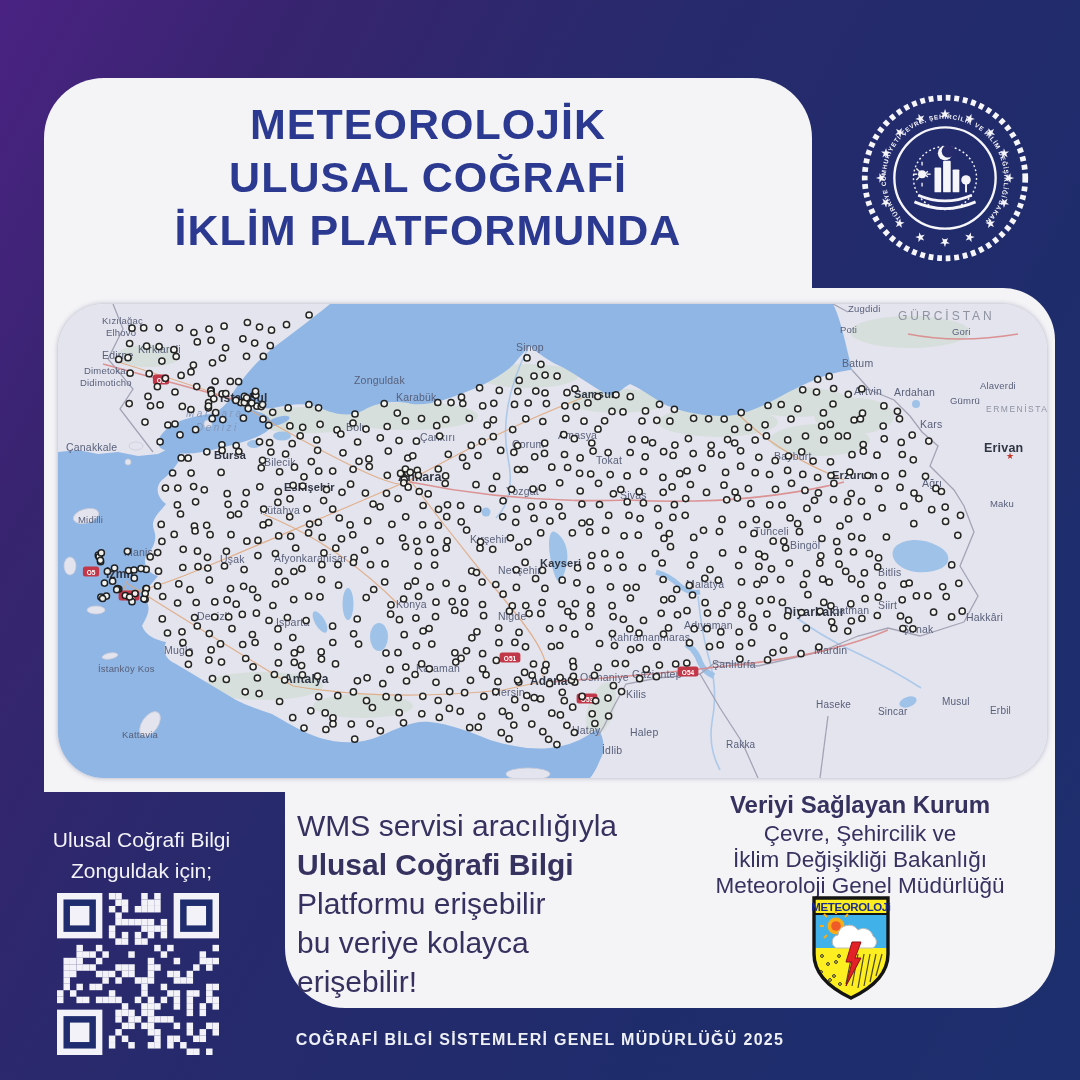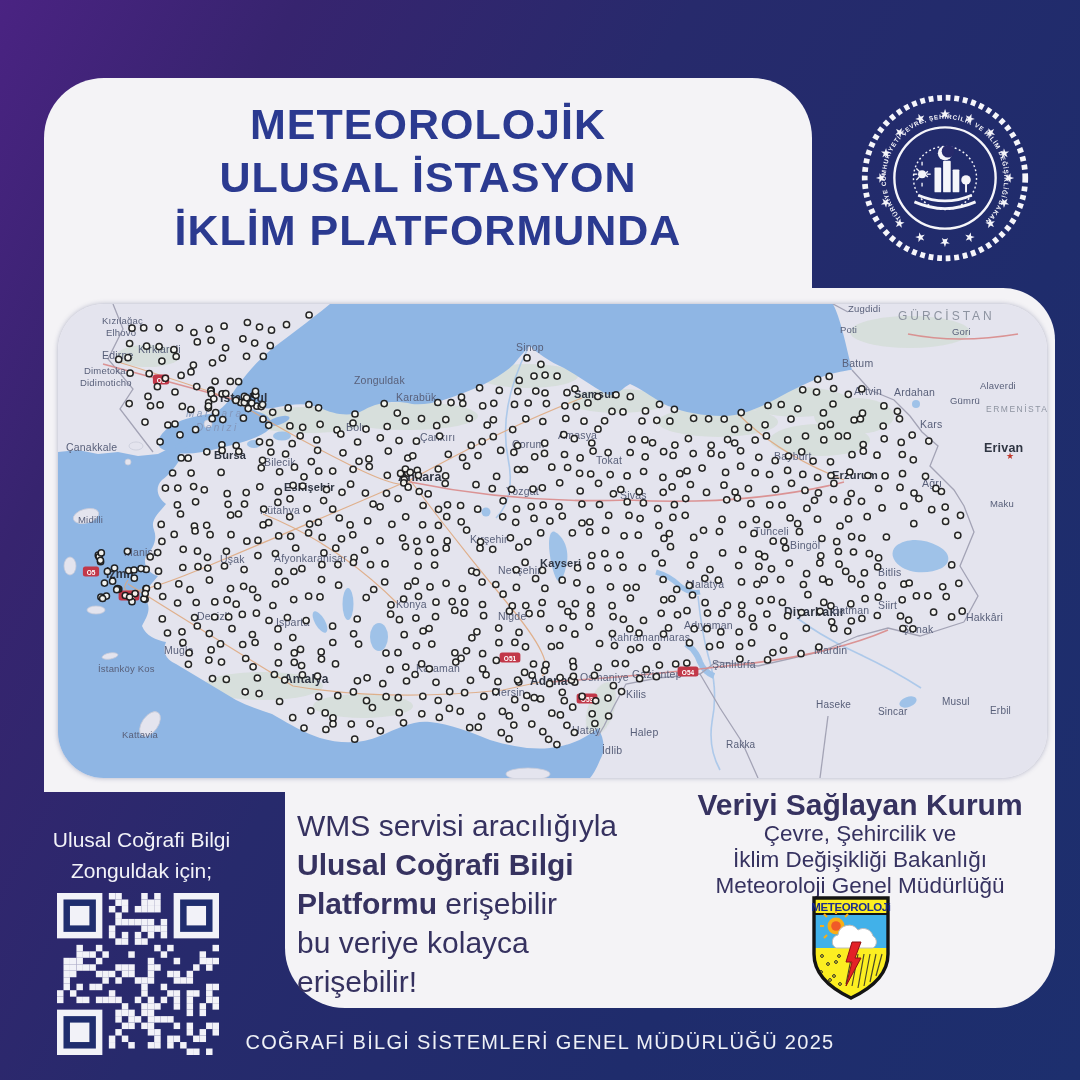--- a/index.html
+++ b/index.html
@@ -17,37 +17,37 @@
   .map-wrap svg{display:block;}
   .seal{position:absolute;left:859px;top:92px;width:172px;height:172px;}
   .qr-caption{position:absolute;left:29px;top:824px;width:225px;text-align:center;
     color:#f2f2f8;font-size:21px;line-height:31px;}
   .qr{position:absolute;left:57px;top:893px;width:162px;height:162px;}
   .wms{position:absolute;left:297px;top:806px;width:400px;text-align:left;
     color:#363260;font-size:30px;line-height:39px;}
   .wms span{white-space:pre-wrap;}
   .provider{position:absolute;left:668px;top:792px;width:384px;text-align:center;
     color:#363260;font-size:22.5px;line-height:26px;}
-  .provider .heading{font-weight:bold;font-size:30px;margin-bottom:3px;}
+  .provider .heading{font-weight:bold;font-size:24px;margin-bottom:3px;}
   .logo{position:absolute;left:806px;top:892px;width:90px;height:112px;}
   .footer{position:absolute;left:0;right:0;top:1031px;text-align:center;
-    color:#eef0f6;font-size:20px;font-weight:normal;letter-spacing:1.3px;}
+    color:#eef0f6;font-size:16px;font-weight:bold;letter-spacing:1.3px;}
 </style>
 </head>
 <body>
 
 <div class="poster">
 
   <div class="card card-top"></div>
   <div class="card card-mid"></div>
   <div class="card card-bottom"></div>
 
   <div class="title">
     <div>METEOROLOJİK</div>
-    <div>ULUSAL İSTASYON</div>
+    <div>ULUSAL COĞRAFİ</div>
     <div>İKLİM PLATFORMUNDA</div>
   </div>
 
   <svg class="seal" id="sealSvg" viewBox="0 0 180 180">
     <circle cx="90" cy="90" r="84" fill="none" stroke="#f5f5fa" stroke-width="6" stroke-dasharray="5 4"></circle>
     <g id="sealStars" style="font-family:'DejaVu Sans',sans-serif;">
         <text x="90" y="27" text-anchor="middle" font-size="13" fill="#f5f5fa" transform="rotate(0 90 90)">★</text>
         <text x="90" y="27" text-anchor="middle" font-size="13" fill="#f5f5fa" transform="rotate(22.5 90 90)">★</text>
         <text x="90" y="27" text-anchor="middle" font-size="13" fill="#f5f5fa" transform="rotate(45 90 90)">★</text>
         <text x="90" y="27" text-anchor="middle" font-size="13" fill="#f5f5fa" transform="rotate(67.5 90 90)">★</text>
@@ -1418,21 +1418,21 @@
       <rect x="19" y="1" width="5" height="5" fill="#1f2d6e"></rect>
       <rect x="20" y="2" width="3" height="3" fill="#f2f2f8"></rect>
       <rect x="0" y="18" width="7" height="7" fill="#f2f2f8"></rect>
       <rect x="1" y="19" width="5" height="5" fill="#1f2d6e"></rect>
       <rect x="2" y="20" width="3" height="3" fill="#f2f2f8"></rect>
     </svg>
 
   <div class="wms" id="wmsText">
       <div><span>WMS servisi aracılığıyla</span></div>
       <div><span style="font-weight: bold;">Ulusal Coğrafi Bilgi</span></div>
-      <div><span style="font-weight: bold;">Platformu</span><span> erişebilir</span></div>
+      <div><span style="font-weight: normal;">Platformu</span><span> erişebilir</span></div>
       <div><span>bu veriye kolayca</span></div>
       <div><span>erişebilir!</span></div>
     </div>
 
   <div class="provider">
     <div class="heading">Veriyi Sağlayan Kurum</div>
     <div>Çevre, Şehircilik ve</div>
     <div>İklim Değişikliği Bakanlığı</div>
     <div>Meteoroloji Genel Müdürlüğü</div>
   </div>

